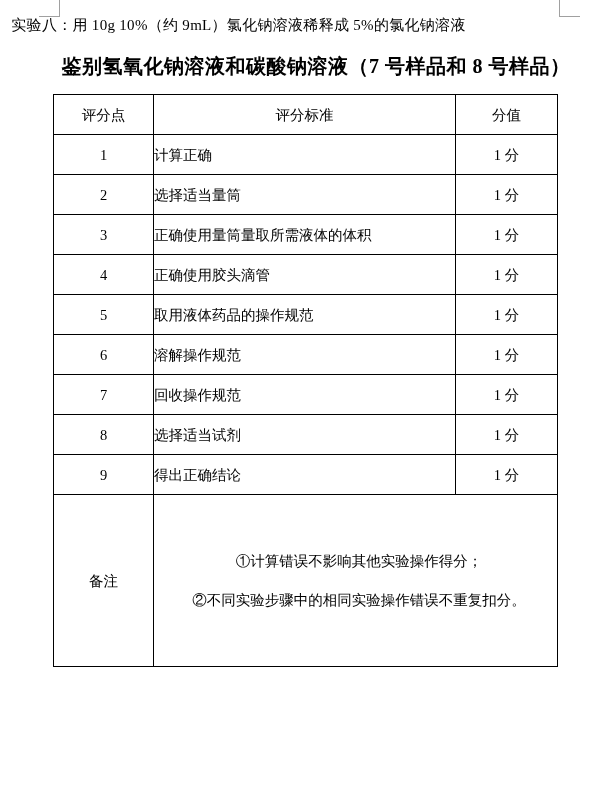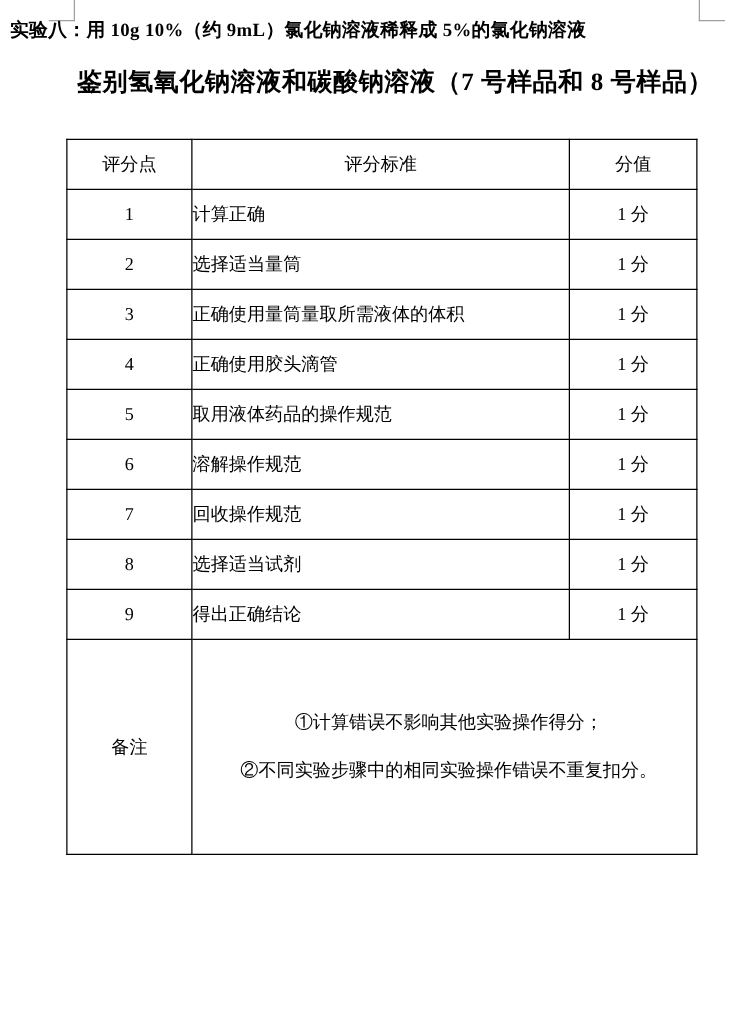--- a/index.html
+++ b/index.html
@@ -33,38 +33,38 @@
     border-bottom: 1px solid #a0a0a0;
   }
   .title1 {
     position: absolute;
     top: 17px;
     left: 0;
     width: 477px;
     text-align: center;
     font-size: 15px;
     line-height: 17px;
-    font-weight: bold;
+    font-weight: normal;
     letter-spacing: 0.3px;
   }
   .title2 {
     position: absolute;
     top: 53px;
     left: 0;
     width: 600px;
     text-align: center;
     font-size: 20px;
     line-height: 26px;
     font-weight: bold;
     letter-spacing: 0.5px;
     padding-left: 16px;
   }
   table.rubric {
     position: absolute;
-    top: 111px;
+    top: 94px;
     left: 53px;
     width: 504px;
     border-collapse: collapse;
     table-layout: fixed;
   }
   table.rubric td {
     border: 1.5px solid #000000;
     font-size: 14.5px;
     line-height: 18px;
     padding: 0;

